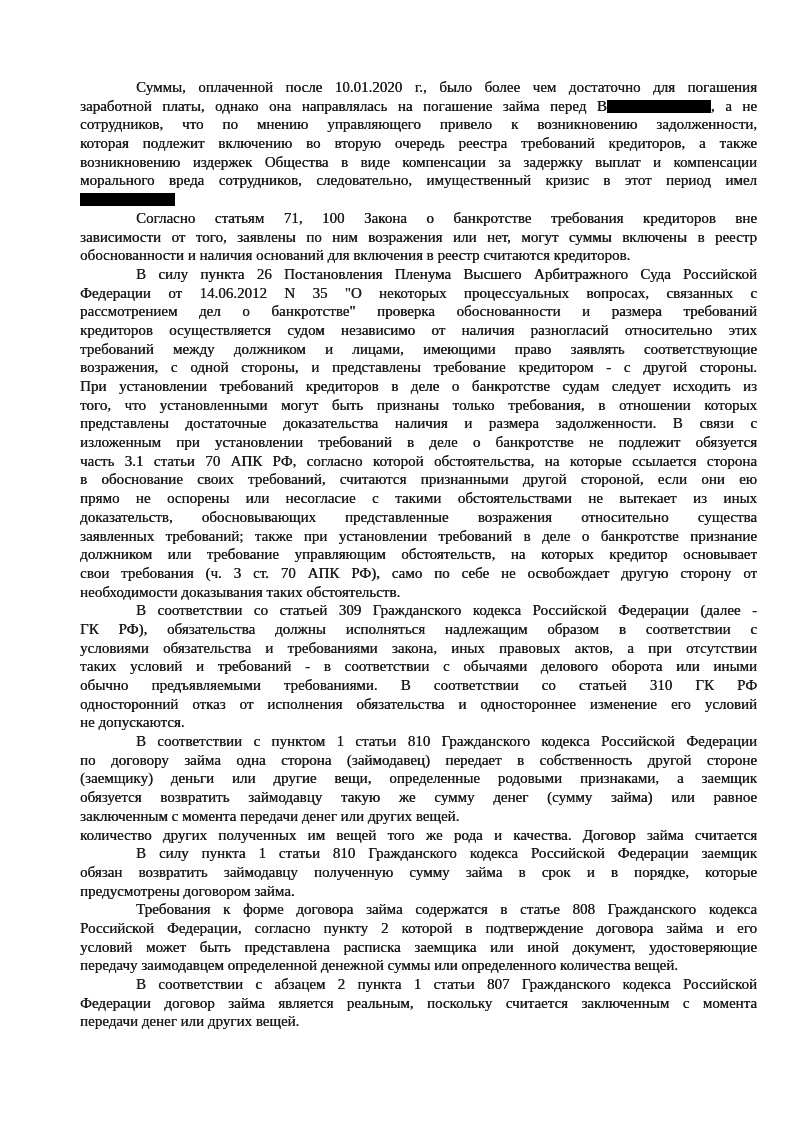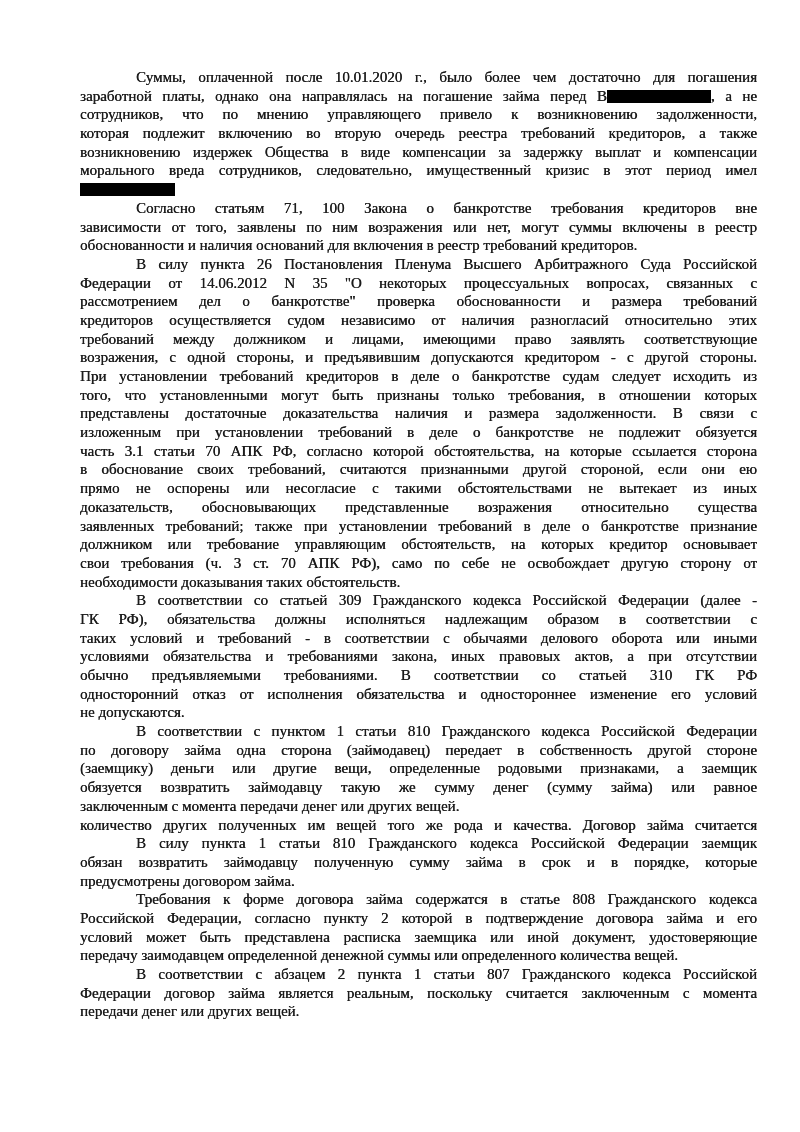--- a/index.html
+++ b/index.html
@@ -9,21 +9,21 @@
   body {
     width: 800px;
     height: 1132px;
     position: relative;
     background: #ffffff;
     overflow: hidden;
   }
   .doc {
     position: absolute;
     left: 80px;
-    top: 68px;
+    top: 78px;
     width: 677px;
     font-family: "Liberation Serif", "DejaVu Serif", serif;
     font-size: 15px;
     line-height: 18.7px;
     color: #1c1c1c;
     text-shadow: 0.3px 0 0 currentColor; 
   }
   .para {
     margin: 0;
   }
@@ -55,47 +55,47 @@
       <div class="line"><span>заработной платы, однако она направлялась на погашение займа перед В</span><span class="redaction" style="width: 104px; background: rgb(0, 0, 0);"></span><span>, а не</span></div>
       <div class="line"><span>сотрудников, что по мнению управляющего привело к возникновению задолженности,</span></div>
       <div class="line"><span>которая подлежит включению во вторую очередь реестра требований кредиторов, а также</span></div>
       <div class="line"><span>возникновению издержек Общества в виде компенсации за задержку выплат и компенсации</span></div>
       <div class="line"><span>морального вреда сотрудников, следовательно, имущественный кризис в этот период имел</span></div>
       <div class="line parlast"><span class="redaction" style="width: 95px; background: rgb(0, 0, 0);"></span></div>
     </div>
     <div class="para">
       <div class="line first"><span>Согласно статьям 71, 100 Закона о банкротстве требования кредиторов вне</span></div>
       <div class="line"><span>зависимости от того, заявлены по ним возражения или нет, могут суммы включены в реестр</span></div>
-      <div class="line parlast"><span>обоснованности и наличия оснований для включения в реестр требований кредиторов.</span></div>
+      <div class="line parlast"><span>обоснованности и наличия оснований для включения в реестр считаются кредиторов.</span></div>
     </div>
     <div class="para">
       <div class="line first"><span>В силу пункта 26 Постановления Пленума Высшего Арбитражного Суда Российской</span></div>
       <div class="line"><span>Федерации от 14.06.2012 N 35 "О некоторых процессуальных вопросах, связанных с</span></div>
       <div class="line"><span>рассмотрением дел о банкротстве" проверка обоснованности и размера требований</span></div>
       <div class="line"><span>кредиторов осуществляется судом независимо от наличия разногласий относительно этих</span></div>
       <div class="line"><span>требований между должником и лицами, имеющими право заявлять соответствующие</span></div>
-      <div class="line"><span>возражения, с одной стороны, и предъявившим допускаются кредитором - с другой стороны.</span></div>
+      <div class="line"><span>возражения, с одной стороны, и представлены требование кредитором - с другой стороны.</span></div>
       <div class="line"><span>При установлении требований кредиторов в деле о банкротстве судам следует исходить из</span></div>
       <div class="line"><span>того, что установленными могут быть признаны только требования, в отношении которых</span></div>
       <div class="line"><span>представлены достаточные доказательства наличия и размера задолженности. В связи с</span></div>
       <div class="line"><span>изложенным при установлении требований в деле о банкротстве не подлежит обязуется</span></div>
       <div class="line"><span>часть 3.1 статьи 70 АПК РФ, согласно которой обстоятельства, на которые ссылается сторона</span></div>
       <div class="line"><span>в обоснование своих требований, считаются признанными другой стороной, если они ею</span></div>
       <div class="line"><span>прямо не оспорены или несогласие с такими обстоятельствами не вытекает из иных</span></div>
       <div class="line"><span>доказательств, обосновывающих представленные возражения относительно существа</span></div>
       <div class="line"><span>заявленных требований; также при установлении требований в деле о банкротстве признание</span></div>
       <div class="line"><span>должником или требование управляющим обстоятельств, на которых кредитор основывает</span></div>
       <div class="line"><span>свои требования (ч. 3 ст. 70 АПК РФ), само по себе не освобождает другую сторону от</span></div>
       <div class="line parlast"><span>необходимости доказывания таких обстоятельств.</span></div>
     </div>
     <div class="para">
       <div class="line first"><span>В соответствии со статьей 309 Гражданского кодекса Российской Федерации (далее -</span></div>
       <div class="line"><span>ГК РФ), обязательства должны исполняться надлежащим образом в соответствии с</span></div>
+      <div class="line"><span>условиями обязательства и требованиями закона, иных правовых актов, а при отсутствии</span></div>
       <div class="line"><span>таких условий и требований - в соответствии с обычаями делового оборота или иными</span></div>
-      <div class="line"><span>условиями обязательства и требованиями закона, иных правовых актов, а при отсутствии</span></div>
       <div class="line"><span>обычно предъявляемыми требованиями. В соответствии со статьей 310 ГК РФ</span></div>
       <div class="line"><span>односторонний отказ от исполнения обязательства и одностороннее изменение его условий</span></div>
       <div class="line parlast"><span>не допускаются.</span></div>
     </div>
     <div class="para">
       <div class="line first"><span>В соответствии с пунктом 1 статьи 810 Гражданского кодекса Российской Федерации</span></div>
       <div class="line"><span>по договору займа одна сторона (займодавец) передает в собственность другой стороне</span></div>
       <div class="line"><span>(заемщику) деньги или другие вещи, определенные родовыми признаками, а заемщик</span></div>
       <div class="line"><span>обязуется возвратить займодавцу такую же сумму денег (сумму займа) или равное</span></div>
       <div class="line parlast"><span>заключенным с момента передачи денег или других вещей.</span></div>

